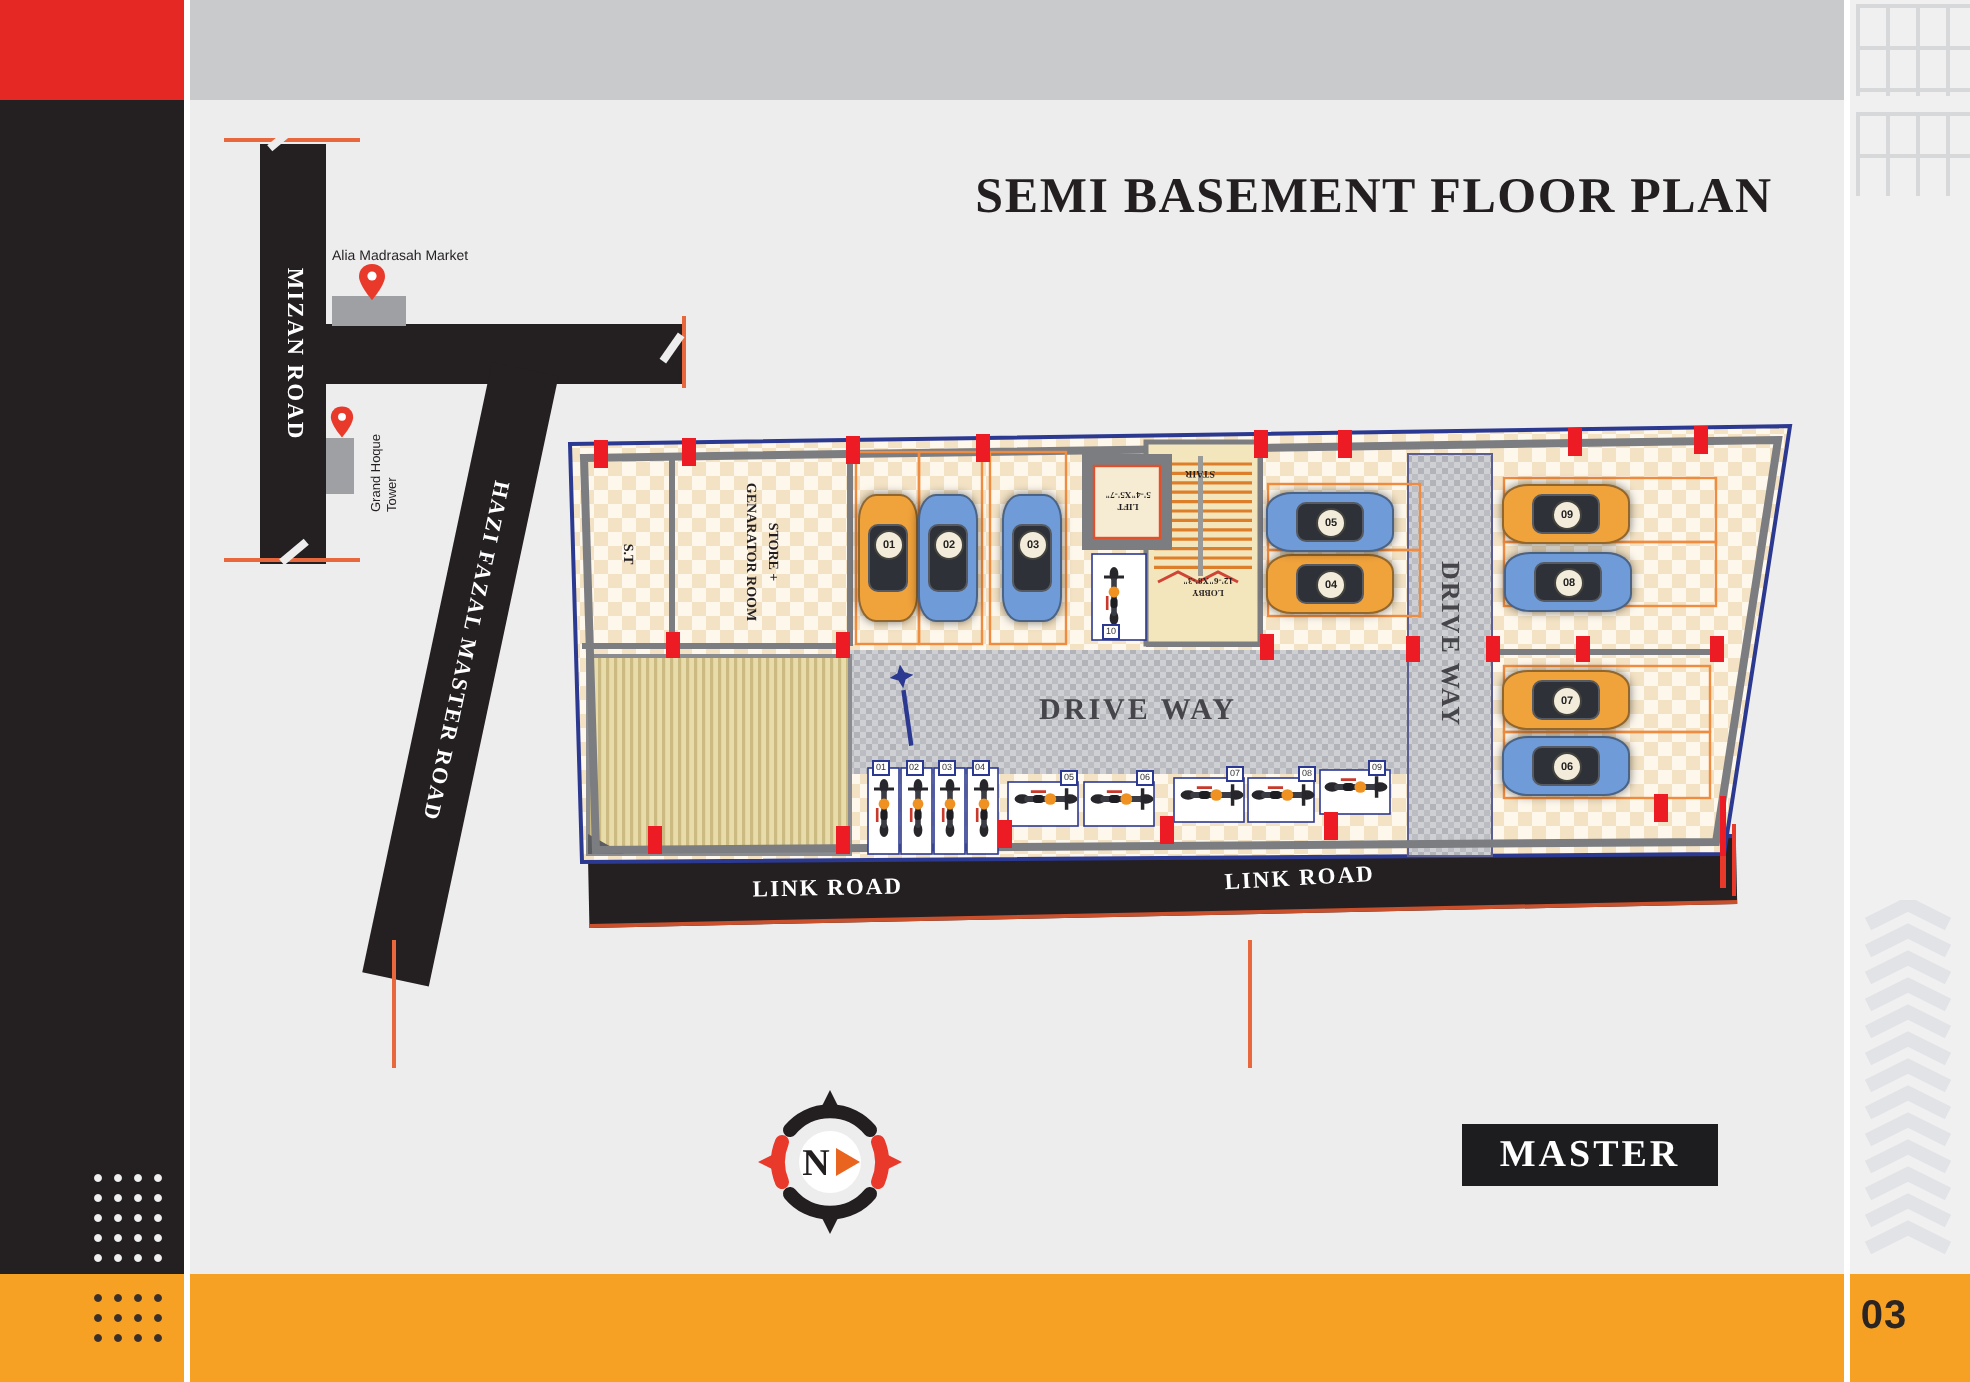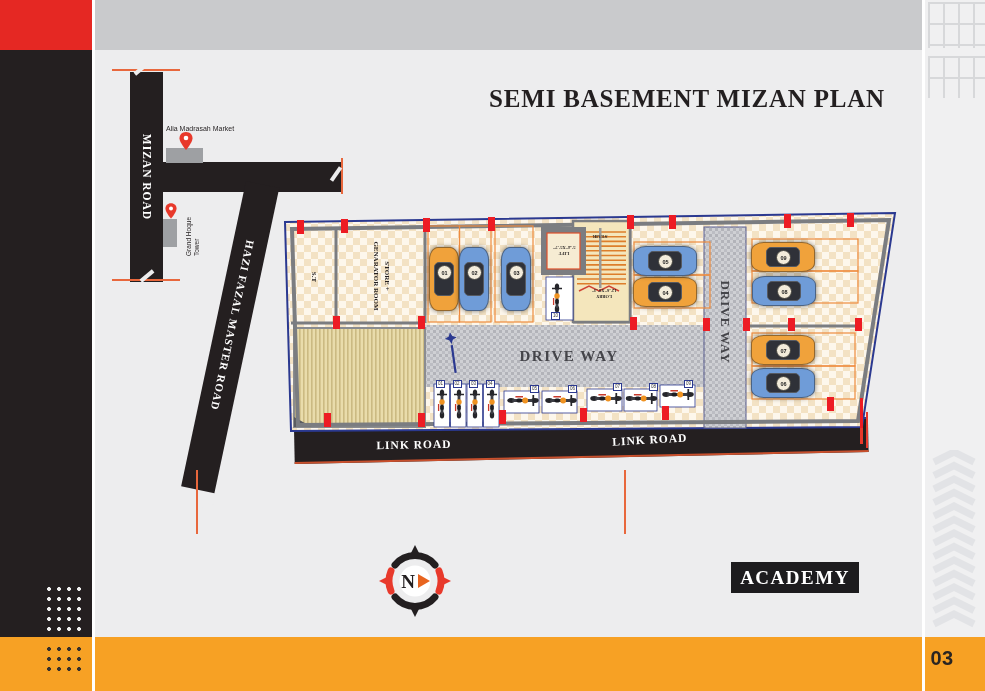--- a/index.html
+++ b/index.html
@@ -82,21 +82,21 @@
       <polyline points="4,93 24,83 44,93"></polyline>
         <polyline points="4,106.5 24,96.5 44,106.5"></polyline>
       <polyline points="4,120 24,110 44,120"></polyline>
         <polyline points="4,133.5 24,123.5 44,133.5"></polyline>
       <polyline points="4,147 24,137 44,147"></polyline>
         <polyline points="4,160.5 24,150.5 44,160.5"></polyline>
       <polyline points="4,174 24,164 44,174"></polyline>
     </g>
   </svg>
 
-  <div class="abs title serif">SEMI BASEMENT MIZAN PLAN</div>
+  <div class="abs title serif">SEMI BASEMENT FLOOR PLAN</div>
 
   <div class="abs road" style="left:130px;top:72px;width:33px;height:210px;">
     <span class="center-rot road-label" style="left:50%;top:50%;transform:translate(-50%,-50%) rotate(90deg);">MIZAN ROAD</span>
   </div>
   <div class="tick" style="left:112px;top:69px;width:68px;height:2px;"></div>
   <div class="tick" style="left:112px;top:279px;width:68px;height:2px;"></div>
   <div class="slash" style="left:133px;top:67px;"></div>
   <div class="slash" style="left:139px;top:274px;"></div>
 
   <div class="abs road" style="left:161px;top:162px;width:182px;height:30px;"></div>
@@ -375,21 +375,21 @@
     </g>
     <polygon points="-36,0 -28,-4 -28,4" fill="#e8392b"></polygon>
     <polygon points="36,0 28,-4 28,4" fill="#e8392b"></polygon>
     <polygon points="0,-36 -4,-28 4,-28" fill="#231f20"></polygon>
     <polygon points="0,36 -4,28 4,28" fill="#231f20"></polygon>
     <circle cx="0" cy="0" r="15.5" fill="#fff"></circle>
     <polygon points="3,-7 15,0 3,7" fill="#e8641f"></polygon>
     <text x="-7" y="6.5" font-family="Liberation Serif,serif" font-weight="bold" font-size="19" fill="#231f20" text-anchor="middle">N</text>
   </svg>
 
-  <div class="abs parking serif">ACADEMY</div>
+  <div class="abs parking serif">MASTER</div>
 
   <div class="abs footer"></div>
   <div class="abs dots dots-white"></div>
   <div class="abs dots dots-dark"></div>
   <div class="abs vline" style="left:92px;"></div>
   <div class="abs vline" style="left:922px;"></div>
   <div class="abs page-num">03</div>
 
 </div>
 

